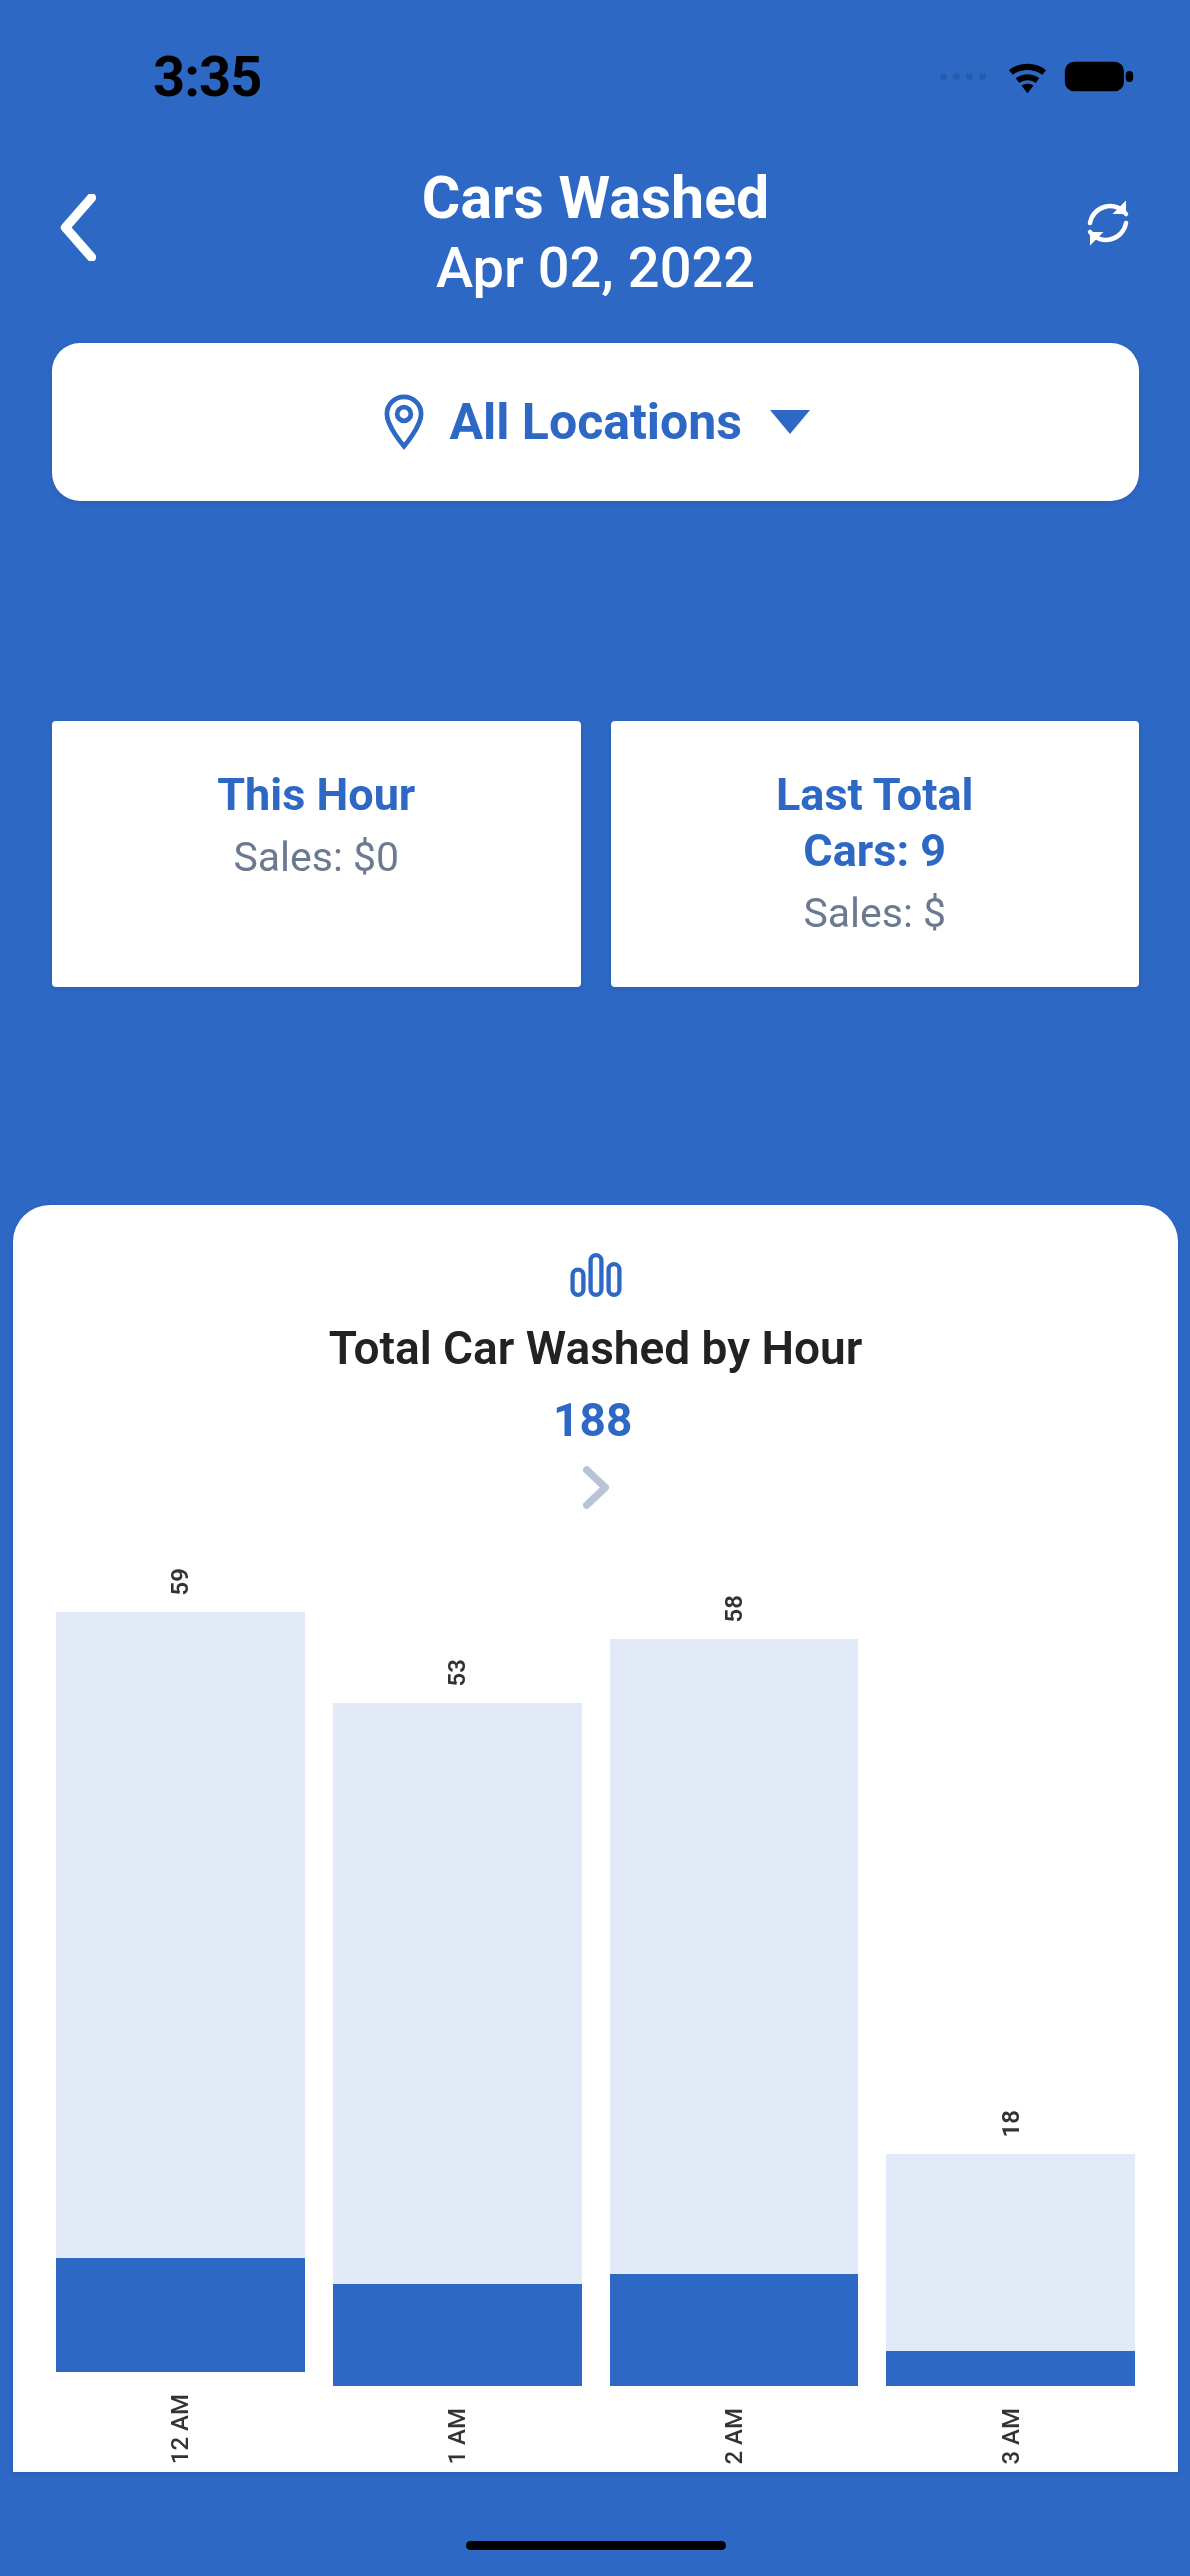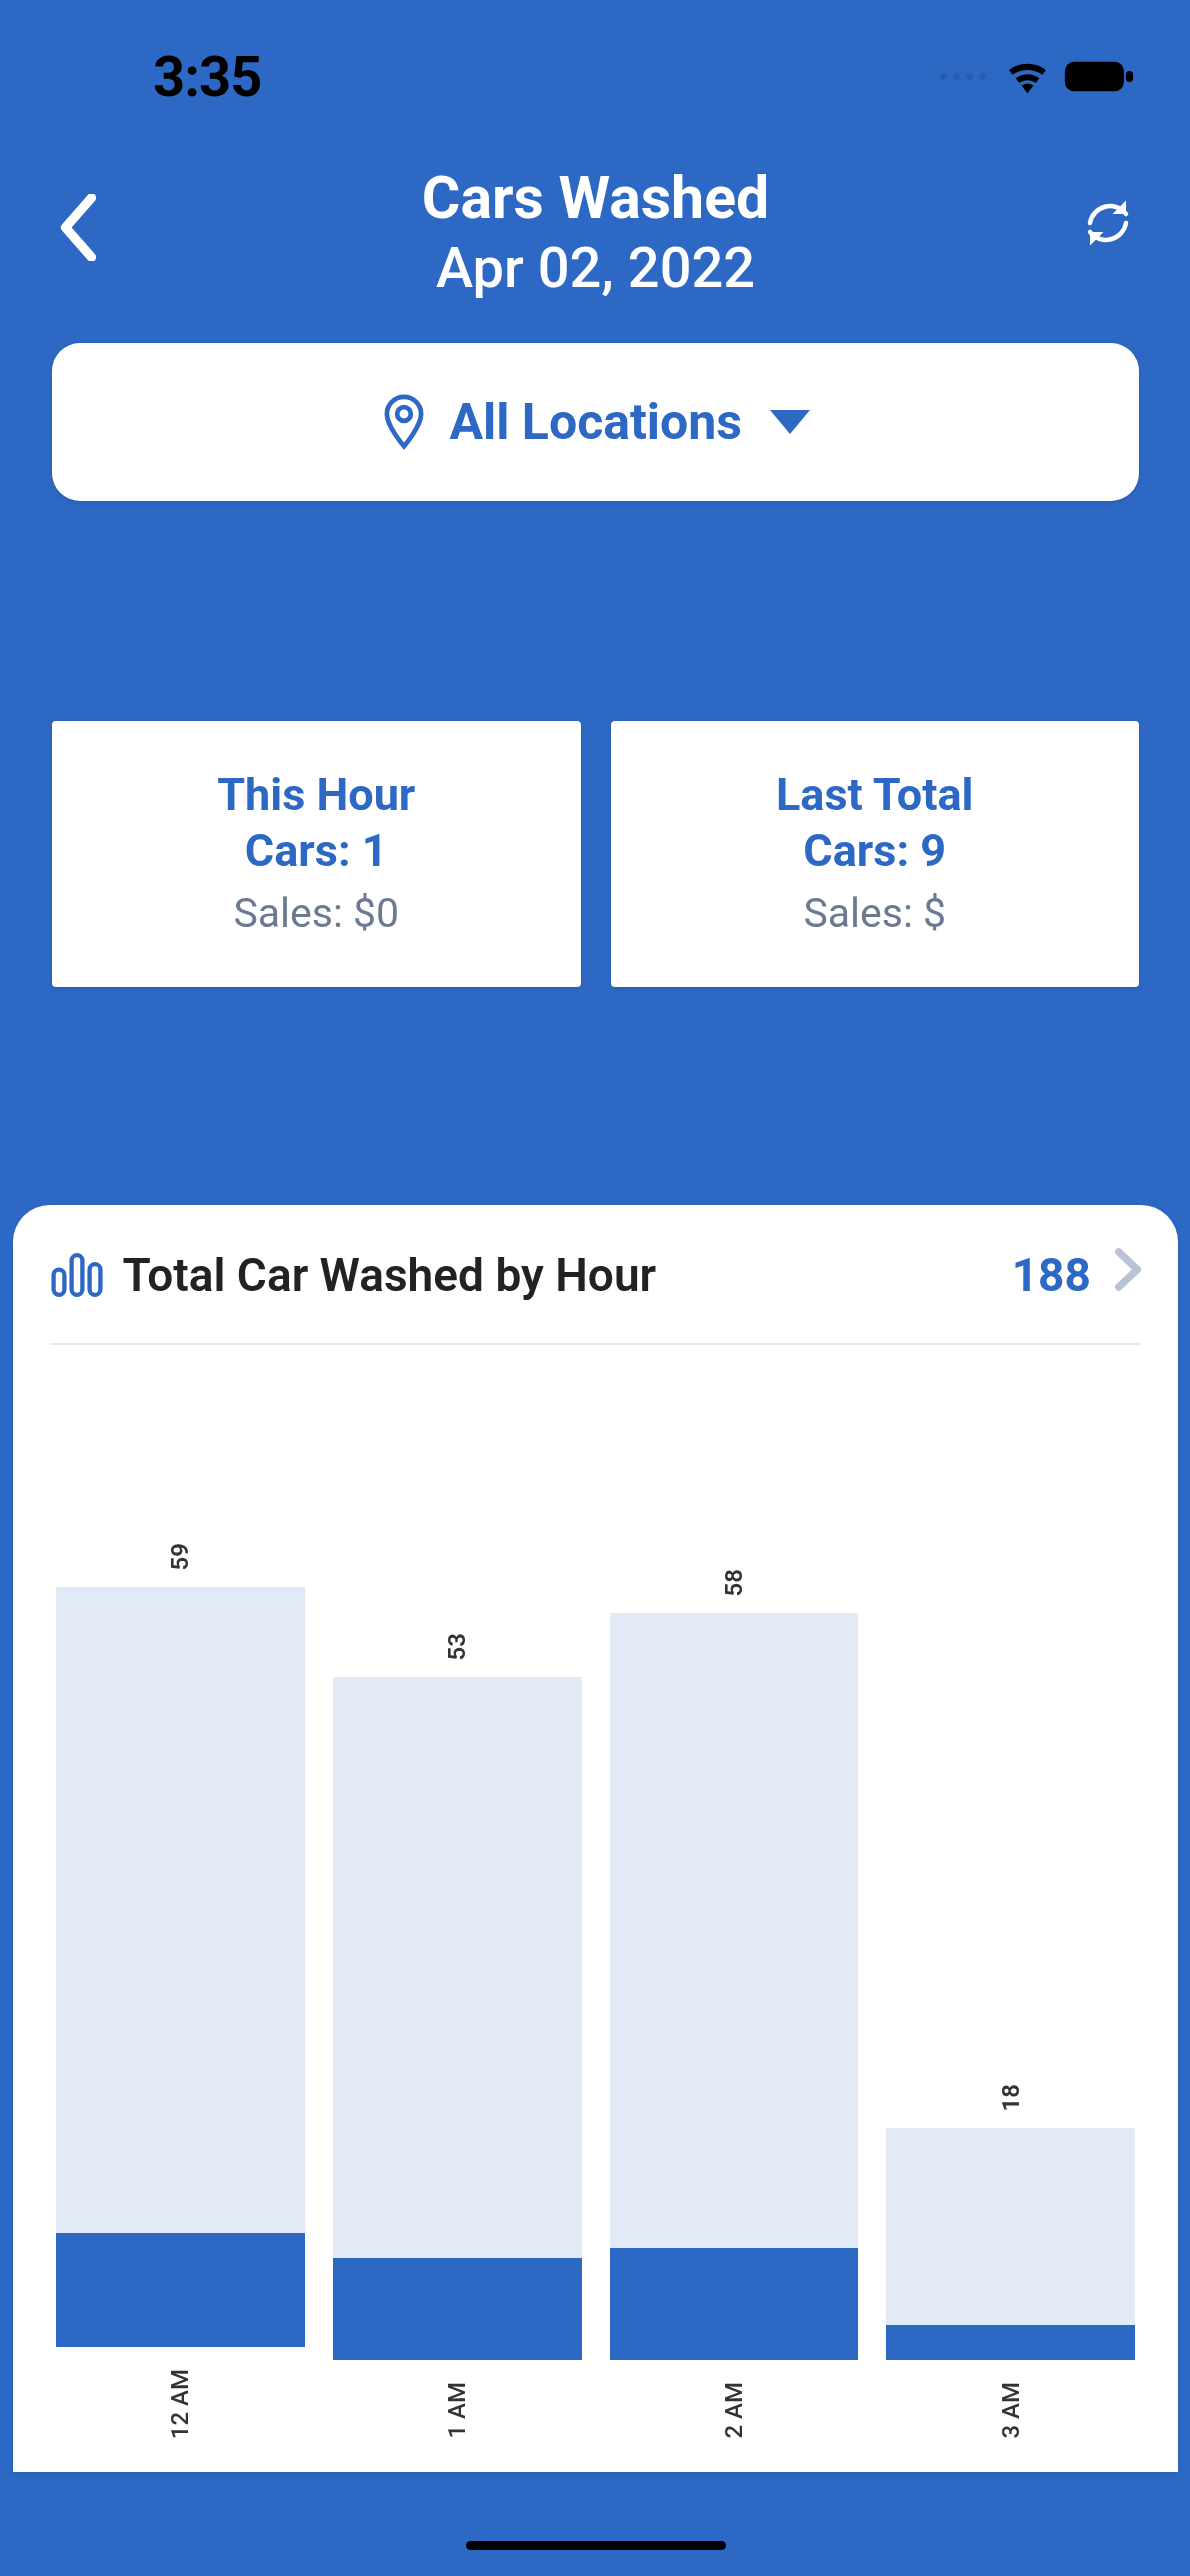--- a/index.html
+++ b/index.html
@@ -139,21 +139,23 @@
     background: #fff;
     border-top-left-radius: 37px;
     border-top-right-radius: 37px;
     padding: 43px 37px 0;
     display: flex;
     flex-direction: column;
     box-shadow: 0 1.9px 5.6px rgba(0,0,0,0.08);
   }
   .chart-header {
     display: flex;
+    align-items: center;
     gap: 18.5px;
+    flex-direction: column;
   }
   .chart-title {
     font-size: 46px;
     font-weight: 600;
     color: #222;
     flex: 1;
   }
   .chart-total {
     font-size: 46px;
     font-weight: 700;
@@ -269,21 +271,20 @@
     <path fill="none" stroke="#2d68c4" stroke-width="2.5" d="M12 1.5c-5 0-9 4-9 9 0 6.5 9 17 9 17s9-10.5 9-17c0-5-4-9-9-9z"></path>
     <circle cx="12" cy="10.5" r="3.6" fill="none" stroke="#2d68c4" stroke-width="2.5"></circle>
   </svg>
   <span class="location-label">All Locations</span>
   <span class="dropdown-caret"></span>
 </div>
 
 <div class="stat-row">
   <div class="stat-card">
     <div class="stat-title">This Hour</div>
-    <div class="stat-cars">Cars: 1</div>
     <div class="stat-sales">Sales: $0</div>
   </div>
   <div class="stat-card">
     <div class="stat-title">Last Total</div>
     <div class="stat-cars">Cars: 9</div>
     <div class="stat-sales">Sales: $</div>
   </div>
 </div>
 
 <div class="chart-panel">

